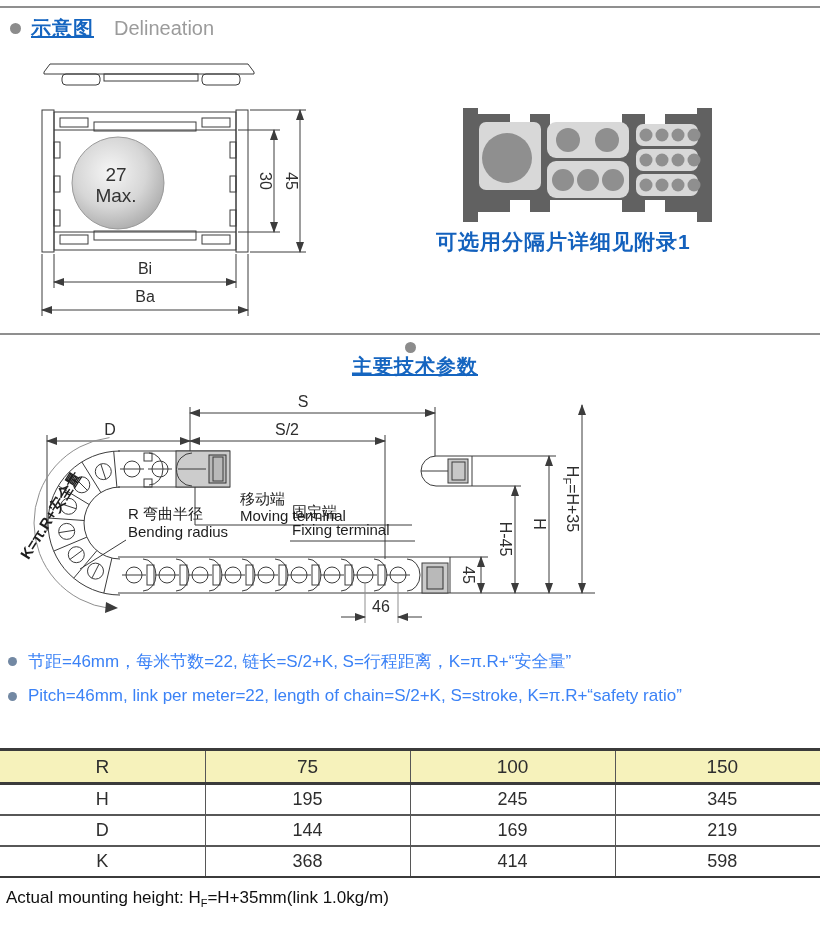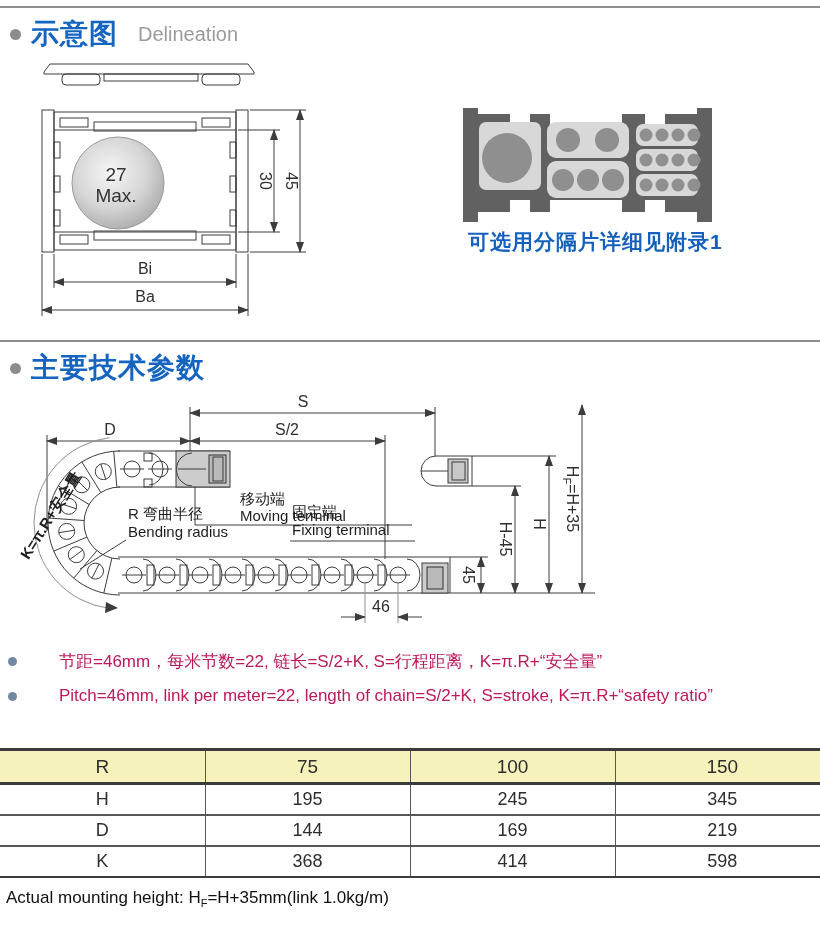--- a/index.html
+++ b/index.html
@@ -3,41 +3,41 @@
 <meta charset="utf-8">
 <style>
   html,body{margin:0;padding:0;background:#fff;}
   .page{position:relative;width:820px;height:940px;background:#ffffff;overflow:hidden;
         font-family:"Liberation Sans","DejaVu Sans",sans-serif;}
 
   
   .sec-header{position:absolute;left:0;right:0;border-top:2px solid #8f8f8f;
               padding:7px 0 0 10px;display:flex;align-items:center;}
   .sec-bullet{width:11px;height:11px;border-radius:50%;background:#8c8c8c;margin-right:10px;flex:0 0 auto;}
-  .sec-zh{font-size:28px;font-weight:bold;color:#1565c0;letter-spacing:1px;}
+  .sec-zh{font-size:20px;font-weight:bold;color:#1565c0;letter-spacing:1px;text-decoration:underline;}
   .sec-en{font-size:20px;color:#9b9b9b;margin-left:20px;}
 
   #header1{top:6px;}
-  #header2{top:340px;}
+  #header2{top:333px;flex-direction:column;}
 
   
   #cross-section-fig{position:absolute;left:10px;top:50px;}
   #separator-fig{position:absolute;left:455px;top:100px;}
-  #separator-caption{position:absolute;left:468px;top:228px;font-size:21px;font-weight:bold;
+  #separator-caption{position:absolute;left:436px;top:228px;font-size:21px;font-weight:bold;
                      color:#1361bd;letter-spacing:1px;}
   #chain-diagram{position:absolute;left:0;top:383px;}
 
   
   .ln{stroke:#3c3c3c;stroke-width:1;fill:none;}
   .lnthin{stroke:#8f8f8f;stroke-width:1;fill:none;}
   .dimtxt{font-size:16px;fill:#2e2e2e;}
   .lbltxt{font-size:15px;fill:#1d1d1d;}
 
   
-  .note-item{position:absolute;left:8px;display:flex;align-items:center;font-size:17px;color:#be185d;white-space:nowrap;gap:31px;}
+  .note-item{position:absolute;left:8px;display:flex;align-items:center;font-size:17px;color:#3b82f6;white-space:nowrap;}
   .note-bullet{width:9px;height:9px;border-radius:50%;background:#7288a3;margin-right:11px;flex:0 0 auto;}
   #note-zh{top:650px;}
   #note-en{top:686px;text-align:center;}
 
   
   #spec-table{position:absolute;left:0;top:748px;width:820px;border-collapse:collapse;table-layout:fixed;
               text-align:center;font-size:18px;color:#2e2e2e;
               border-top:3px solid #3b3b3b;border-bottom:2px solid #3b3b3b;}
   #spec-table thead tr{background:#f6f2bb;border-bottom:3px solid #3b3b3b;height:34px;font-size:19px;}
   #spec-table tbody tr{border-bottom:2px solid #575757;height:31px;}

